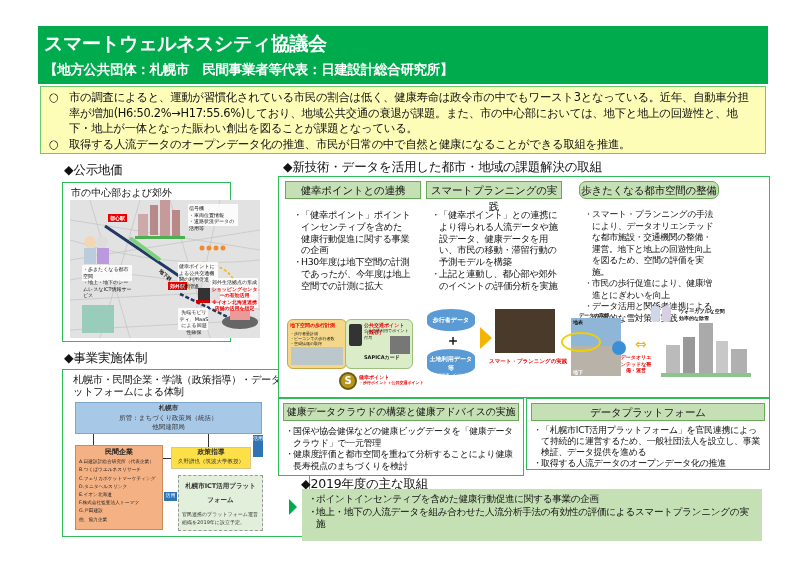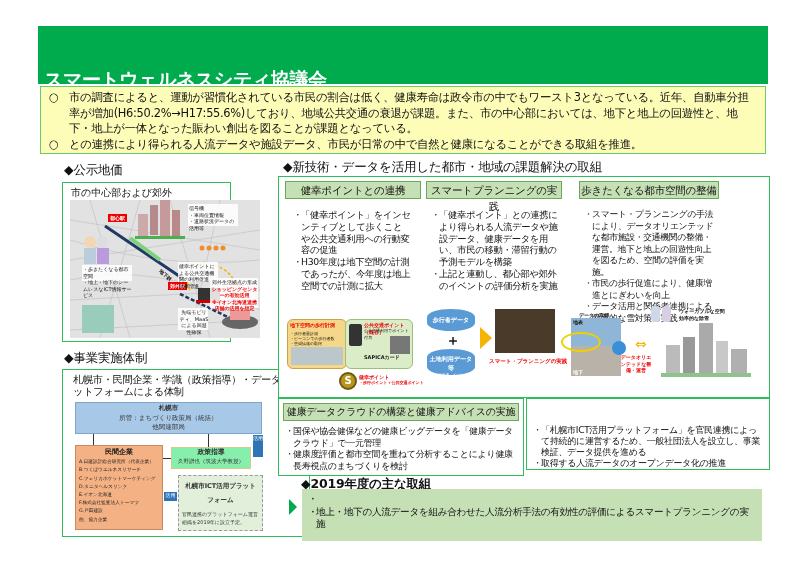--- a/index.html
+++ b/index.html
@@ -1,64 +1,65 @@
 <!DOCTYPE html>
 <html><head>
 <meta charset="utf-8">
 <style>
   * { box-sizing: border-box; margin: 0; padding: 0; }
   body { width: 800px; height: 566px; background: #ffffff; font-family: "DejaVu Sans", "Liberation Sans", sans-serif; position: relative; overflow: hidden; color: #111; }
   .abs { position: absolute; }
   .header { left: 38px; top: 26px; width: 730px; height: 58px; background: #00ab4e; color: #fff; }
-  .header .title { position: absolute; left: 6px; top: 5px; font-size: 19px; font-weight: bold; letter-spacing: -0.5px; margin-top: 36px; }
+  .header .title { position: absolute; left: 6px; top: 5px; font-size: 19px; font-weight: bold; letter-spacing: -0.5px; }
   .header .subtitle { position: absolute; left: 6px; top: 35px; font-size: 13.5px; font-weight: bold; letter-spacing: -0.3px; }
   .summary { left: 40px; top: 86px; width: 726px; height: 68px; background: #fdfdb8; border: 1.5px solid #6cc96c; padding: 3px 8px; font-size: 11.4px; line-height: 15.5px; letter-spacing: -0.3px; }
   .summary .item { display: flex; }
   .summary .bullet { width: 20px; flex: none; }
   .sec-head { font-size: 12.5px; letter-spacing: -0.2px; }
   .box-green { border: 1.5px solid #2ebd5a; background: #fff; }
   .map-box { left: 62px; top: 182px; width: 169px; height: 160px; }
   .map-box .cap { position: absolute; left: 8px; top: 3px; font-size: 10px; }
   .map-img { position: absolute; left: 7px; top: 17px; width: 190px; height: 138px; background: #dcdcdc; overflow: hidden; }
   .org-box { left: 62px; top: 369px; width: 248px; height: 168px; }
   .org-box .cap { position: absolute; left: 10px; top: 4px; font-size: 10.2px; line-height: 12px; letter-spacing: -0.3px; }
   .org-top { position: absolute; left: 12px; top: 32px; width: 187px; height: 32px; background: #a8c8e8; border: 1px solid #7ea6cc; text-align: center; font-size: 6.5px; line-height: 9.5px; padding-top: 1px; color: #333; }
   .org-private { position: absolute; left: 12px; top: 75px; width: 88px; height: 85px; background: #f4b183; border: 1px solid #c98a5c; font-size: 4.7px; line-height: 8.2px; padding: 2px 3px; color: #222; }
   .org-private .h { text-align: center; font-size: 7px; font-weight: bold; margin-bottom: 2px; }
-  .org-policy { position: absolute; left: 108px; top: 77px; width: 80px; height: 22px; background: #86efac; border: 1px solid #d8c88c; text-align: center; font-size: 6.8px; line-height: 9px; color: #333; }
+  .org-policy { position: absolute; left: 108px; top: 77px; width: 80px; height: 22px; background: #fde047; border: 1px solid #d8c88c; text-align: center; font-size: 6.8px; line-height: 9px; color: #333; }
   .org-platform { position: absolute; left: 115px; top: 105px; width: 85px; height: 56px; background: #e2efda; border: 1px dashed #999; font-size: 6.5px; padding: 3px; color: #333; }
   .org-tag { position: absolute; background: #2e75b6; color: #fff; font-size: 5px; line-height: 7px; text-align: center; width: 10px; }
   .right-frame { left: 278px; top: 176px; width: 492px; height: 222px; }
   .tab { position: absolute; top: 4px; height: 18px; background: #c5e0b4; border: 1px solid #6aa85a; font-size: 10.5px; text-align: center; line-height: 16px; letter-spacing: -0.2px; }
   .col-text { position: absolute; font-size: 9.3px; line-height: 11.8px; letter-spacing: -0.3px; }
   .col-text .li { display: flex; }
   .col-text .dot { width: 8px; flex: none; }
   .lower-box { position: absolute; top: 398px; height: 78px; }
   .db { position: absolute; background: #5b9bd5; color: #fff; text-align: center; border-radius: 50% / 8px; font-size: 6px; }
   .foot-box { left: 302px; top: 489px; width: 460px; height: 52px; background: #c5e0b4; font-size: 9.6px; line-height: 12.5px; padding: 4px 6px; letter-spacing: -0.2px; }
   .foot-arrow { left: 289px; top: 499px; width: 0; height: 0; border-top: 8px solid transparent; border-bottom: 8px solid transparent; border-left: 8px solid #00ab4e; }
   .red-label { position: absolute; background: #e00; color: #fff; font-size: 5px; font-weight: bold; padding: 1px 2px; }
   .redtxt { color: #e00; font-weight: bold; }
   .tiny { font-size: 5px; line-height: 6.5px; }
 </style>
 </head>
 <body>
 
 <div class="abs header">
   <div class="title">スマートウェルネスシティ協議会</div>
+  <div class="subtitle">【地方公共団体：札幌市　民間事業者等代表：日建設計総合研究所】</div>
 </div>
 
 <div class="abs summary">
   <div class="item">
     <span class="bullet">○</span>
     <span>市の調査によると、運動が習慣化されている市民の割合は低く、健康寿命は政令市の中でもワースト3となっている。近年、自動車分担率が増加(H6:50.2%→H17:55.6%)しており、地域公共交通の衰退が課題。また、市の中心部においては、地下と地上の回遊性と、地下・地上が一体となった賑わい創出を図ることが課題となっている。</span>
   </div>
   <div class="item">
     <span class="bullet">○</span>
-    <span>との連携により得られる人流データや施設データ、市民が日常の中で自然と健康になることができる取組を推進。</span>
+    <span>取得する人流データのオープンデータ化の推進、市民が日常の中で自然と健康になることができる取組を推進。</span>
   </div>
 </div>
 
 <div class="abs sec-head" style="left:64px;top:162px;">◆公示地価</div>
 <div class="abs box-green map-box">
   <div class="cap">市の中心部および郊外</div>
   <div class="map-img">
     <svg width="190" height="138" viewBox="0 0 190 138">
       <rect width="190" height="138" fill="#e2e2e2"></rect>
       <g stroke="#bdbdbd" stroke-width="0.6" fill="none">
@@ -153,26 +154,26 @@
     <div style="font-size:5px;line-height:8px;margin-top:3px;">官民連携のプラットフォーム運営組織を2019年に設立予定。</div>
   </div>
   <div class="org-tag" style="left:190px;top:65px;height:22px;">活用</div>
   <div class="org-tag" style="left:101px;top:122px;height:9px;width:13px;">活用</div>
 </div>
 
 <div class="abs sec-head" style="left:283px;top:159px;">◆新技術・データを活用した都市・地域の課題解決の取組</div>
 <div class="abs box-green right-frame">
   <div class="tab" style="left:147px;width:136px;">スマートプランニングの実践</div>
   <div class="tab" style="left:6px;width:136px;">健幸ポイントとの連携</div>
-  <div class="tab" style="left:300px;width:140px;">歩きたくなる都市空間の整備</div>
+  <div class="tab" style="left:300px;width:140px;border-radius:7px;">歩きたくなる都市空間の整備</div>
 
   <div class="col-text" style="left:14px;top:32px;width:118px;">
     <div class="li">
         <span class="dot">・</span>
-        <span>「健幸ポイント」をインセンティブとして歩くことや公共交通利用への行動変容の促進</span>
+        <span>「健幸ポイント」ポイントインセンティブを含めた健康行動促進に関する事業の企画</span>
       </div>
     <div class="li">
         <span class="dot">・</span>
         <span>H30年度は地下空間の計測であったが、今年度は地上空間での計測に拡大</span>
       </div>
   </div>
   <div class="col-text" style="left:152px;top:32px;width:128px;">
     <div class="li">
         <span class="dot">・</span>
         <span>「健幸ポイント」との連携により得られる人流データや施設データ、健康データを用い、市民の移動・滞留行動の予測モデルを構築</span>
@@ -255,37 +256,39 @@
         <span class="dot">・</span>
         <span>国保や協会健保などの健康ビッグデータを「健康データクラウド」で一元管理</span>
       </div>
     <div class="li">
         <span class="dot">・</span>
         <span>健康度評価と都市空間を重ねて分析することにより健康長寿視点のまちづくりを検討</span>
       </div>
   </div>
 </div>
 <div class="abs box-green lower-box" style="left:526px;width:244px;height:72px;">
+  <div class="tab" style="left:4px;width:234px;top:4px;">データプラットフォーム</div>
   <div class="col-text" style="left:6px;top:26px;width:232px;font-size:9px;line-height:11px;">
     <div class="li">
         <span class="dot">・</span>
         <span>「札幌市ICT活用プラットフォーム」を官民連携によって持続的に運営するため、一般社団法人を設立し、事業検証、データ提供を進める</span>
       </div>
     <div class="li">
         <span class="dot">・</span>
         <span>取得する人流データのオープンデータ化の推進</span>
       </div>
   </div>
 </div>
 
-<div class="abs sec-head" style="left:301px;top:476px;font-weight:bold;">◆2019年度の主な取組</div>
+<div class="abs sec-head" style="left:301px;top:476px;">◆2019年度の主な取組</div>
 <div class="abs foot-arrow"></div>
 <div class="abs foot-box">
   <div class="col-text" style="position:static;font-size:9.6px;line-height:12.5px;">
     <div class="li">
         <span class="dot">・</span>
+        <span>ポイントインセンティブを含めた健康行動促進に関する事業の企画</span>
       </div>
     <div class="li">
         <span class="dot">・</span>
         <span>地上・地下の人流データを組み合わせた人流分析手法の有効性の評価によるスマートプランニングの実施</span>
       </div>
   </div>
 </div>
 
 </body></html>

